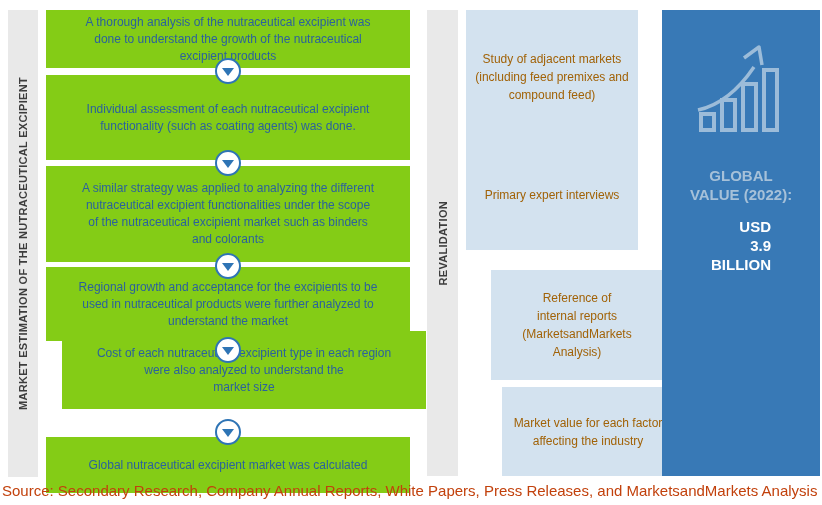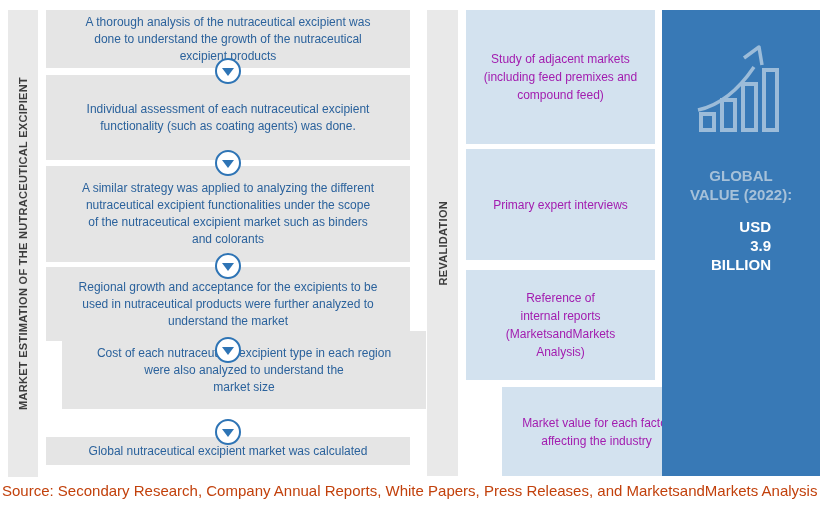--- a/index.html
+++ b/index.html
@@ -14,52 +14,52 @@
   }
   .rail-text{
     writing-mode:vertical-rl;transform:rotate(180deg);
     font-size:11px;font-weight:bold;color:#3d3d3d;letter-spacing:.3px;
     white-space:nowrap;text-align:center;
   }
   .left-rail{left:8px;top:10px;width:30px;height:467px;}
   .mid-rail{left:427px;top:10px;width:31px;height:466px;}
   
   .flow-box{
-    position:absolute;left:46px;width:364px;background:#e5e5e5;
+    position:absolute;left:46px;width:364px;background:#84cc16;
     display:flex;align-items:center;justify-content:center;
     text-align:center;color:#2b629c;font-size:12px;line-height:17px;
     white-space:pre-line;padding:0 10px;box-sizing:border-box;
   }
   .fb1{top:10px;height:58px;}
   .fb2{top:75px;height:85px;}
   .fb3{top:166px;height:96px;}
   .fb4{top:267px;height:74px;}
   .fb5{top:331px;height:78px;margin-left:16px;}
-  .fb6{top:437px;height:28px;text-align:center;}
+  .fb6{top:437px;height:56px;text-align:center;}
   
   .flow-circle{
     position:absolute;left:215px;width:26px;height:26px;border-radius:50%;
     background:#ffffff;border:2px solid #2e74b5;box-sizing:border-box;
     display:flex;align-items:center;justify-content:center;z-index:5;
   }
   .fc1{top:58px;} .fc2{top:150px;} .fc3{top:253px;} .fc4{top:337px;} .fc5{top:419px;}
   .tri{
     width:0;height:0;border-left:6px solid transparent;border-right:6px solid transparent;
     border-top:8px solid #2e74b5;margin-top:2px;
   }
   
   .src-box{
-    position:absolute;left:466px;width:189px;background:#d3e2ef;
+    position:absolute;left:466px;width:172px;background:#d3e2ef;
     display:flex;align-items:center;justify-content:center;
-    text-align:center;color:#a21caf;font-size:12px;line-height:18px;
+    text-align:center;color:#a16207;font-size:12px;line-height:18px;
     white-space:pre-line;padding:0 8px;box-sizing:border-box;
   }
   .sb1{top:10px;height:134px;}
-  .sb2{top:149px;height:111px;}
-  .sb3{top:270px;height:110px;}
+  .sb2{top:139px;height:111px;}
+  .sb3{top:270px;height:110px;margin-left:25px;}
   .sb4{top:387px;height:89px;margin-left:36px;}
   
   .value-panel{
     position:absolute;left:662px;top:10px;width:158px;height:466px;background:#3879b6;
     display:flex;flex-direction:column;align-items:center;
   }
   .panel-icon{margin-top:32px;}
   .panel-label{
     margin-top:24px;text-align:center;font-size:15px;font-weight:bold;
     color:#a6c1d9;line-height:19px;white-space:pre-line;

